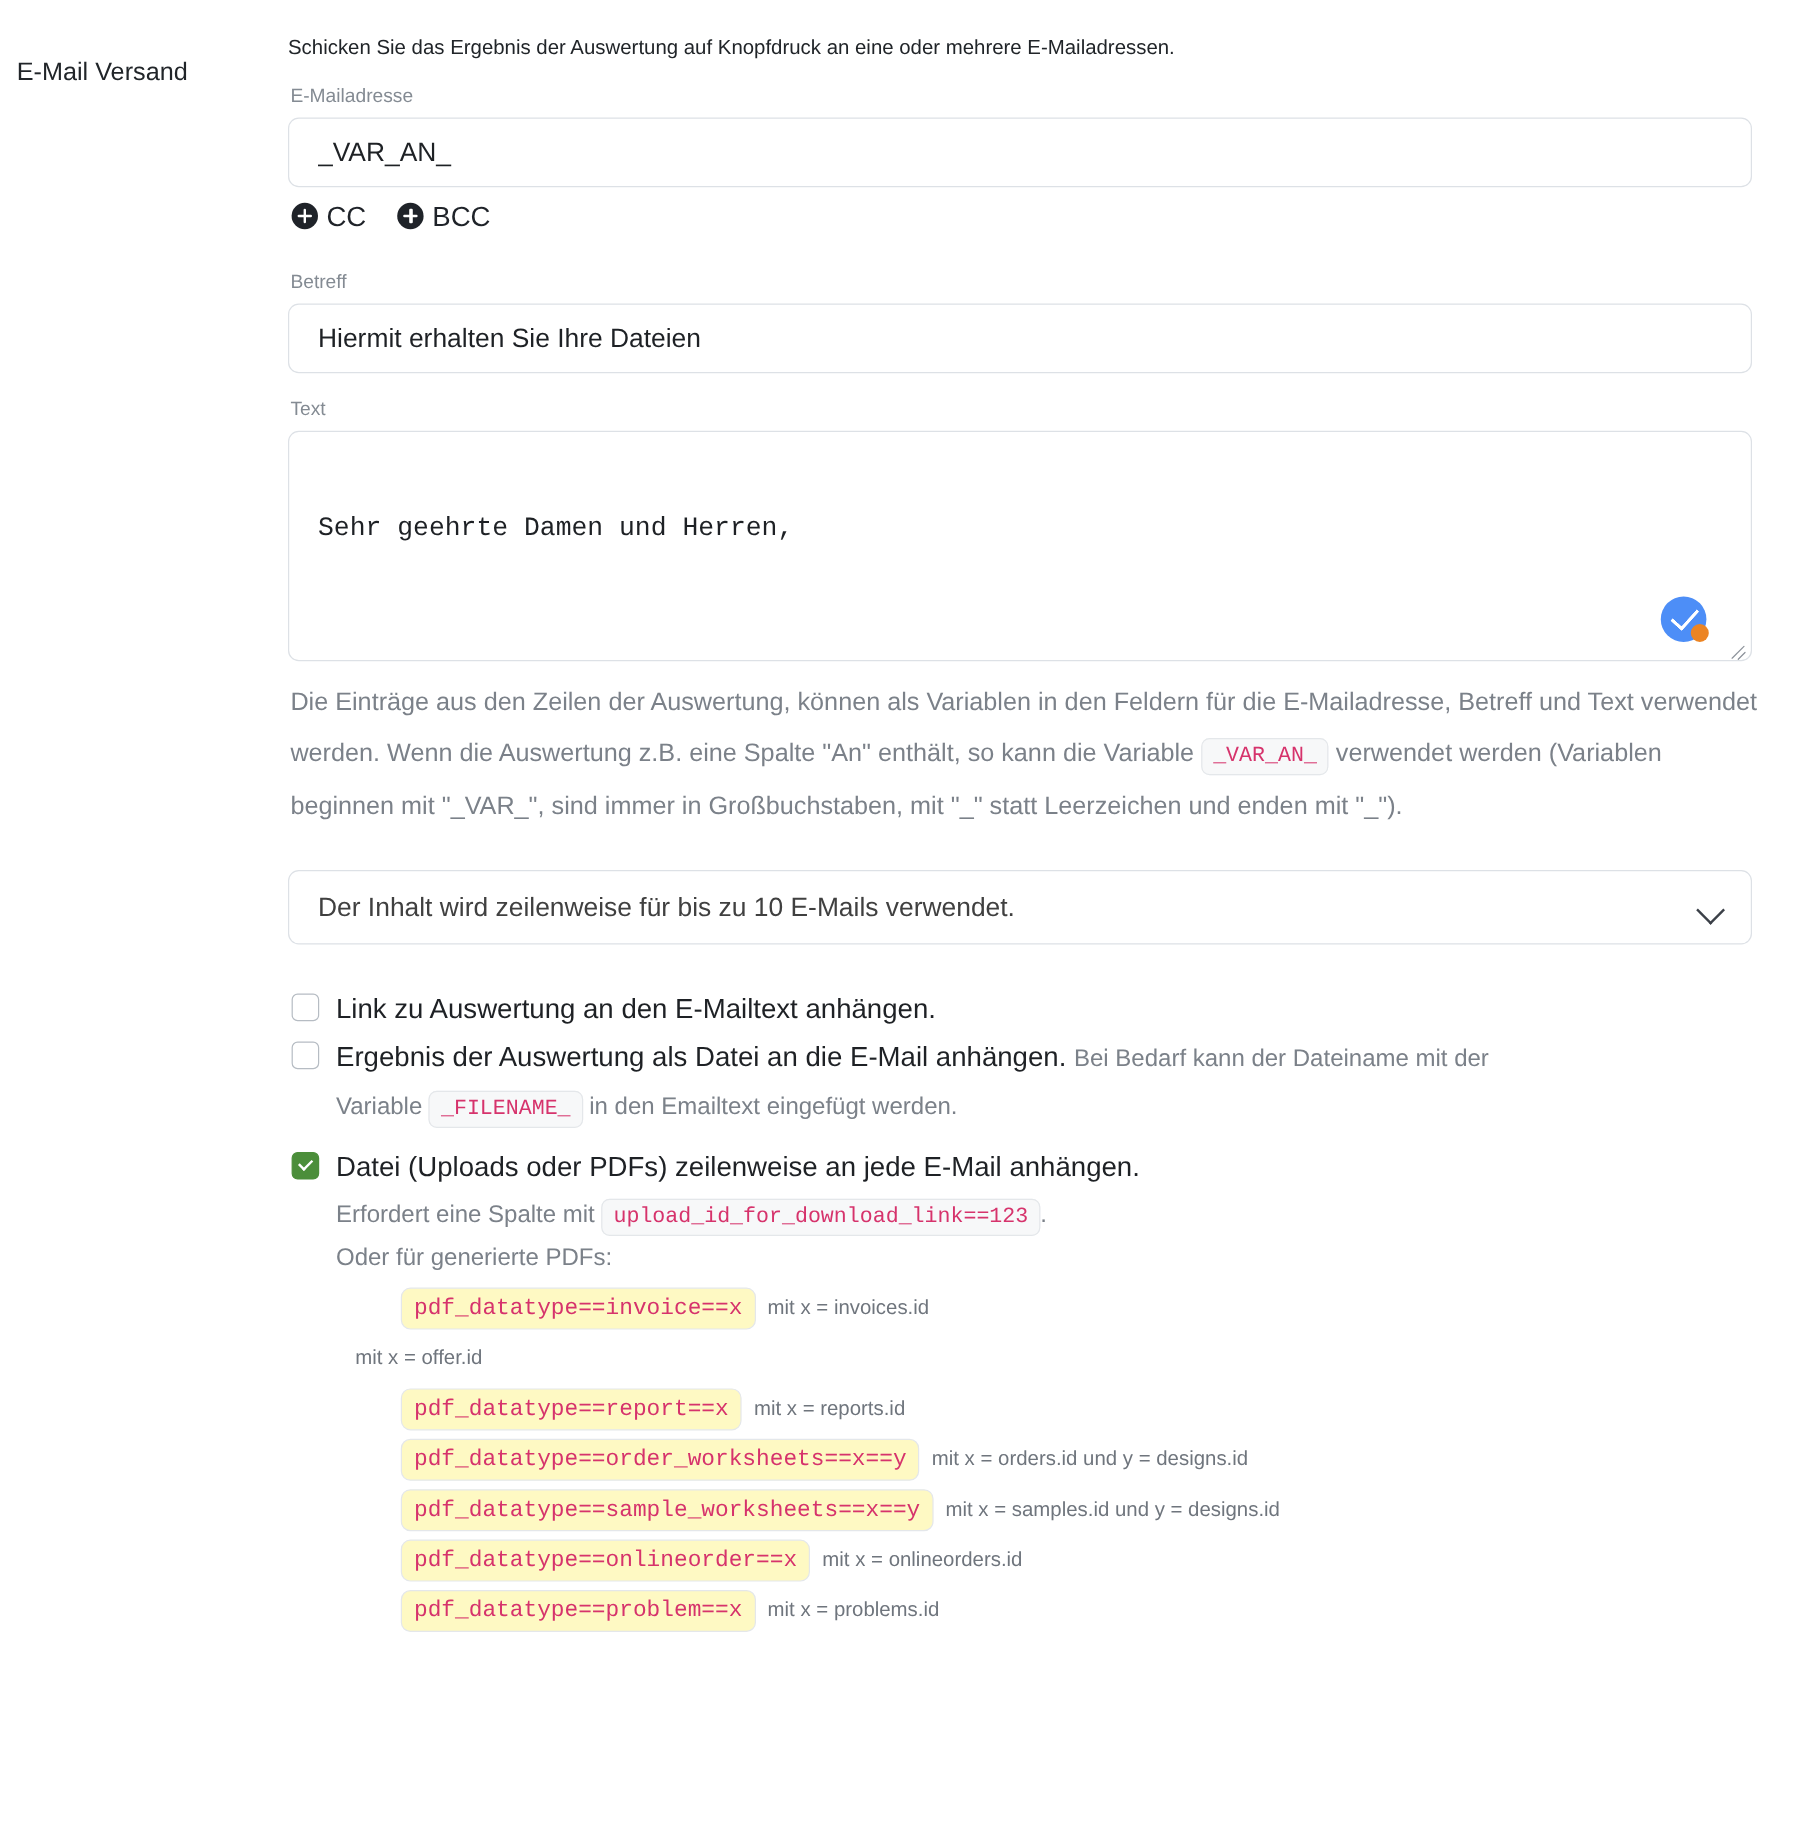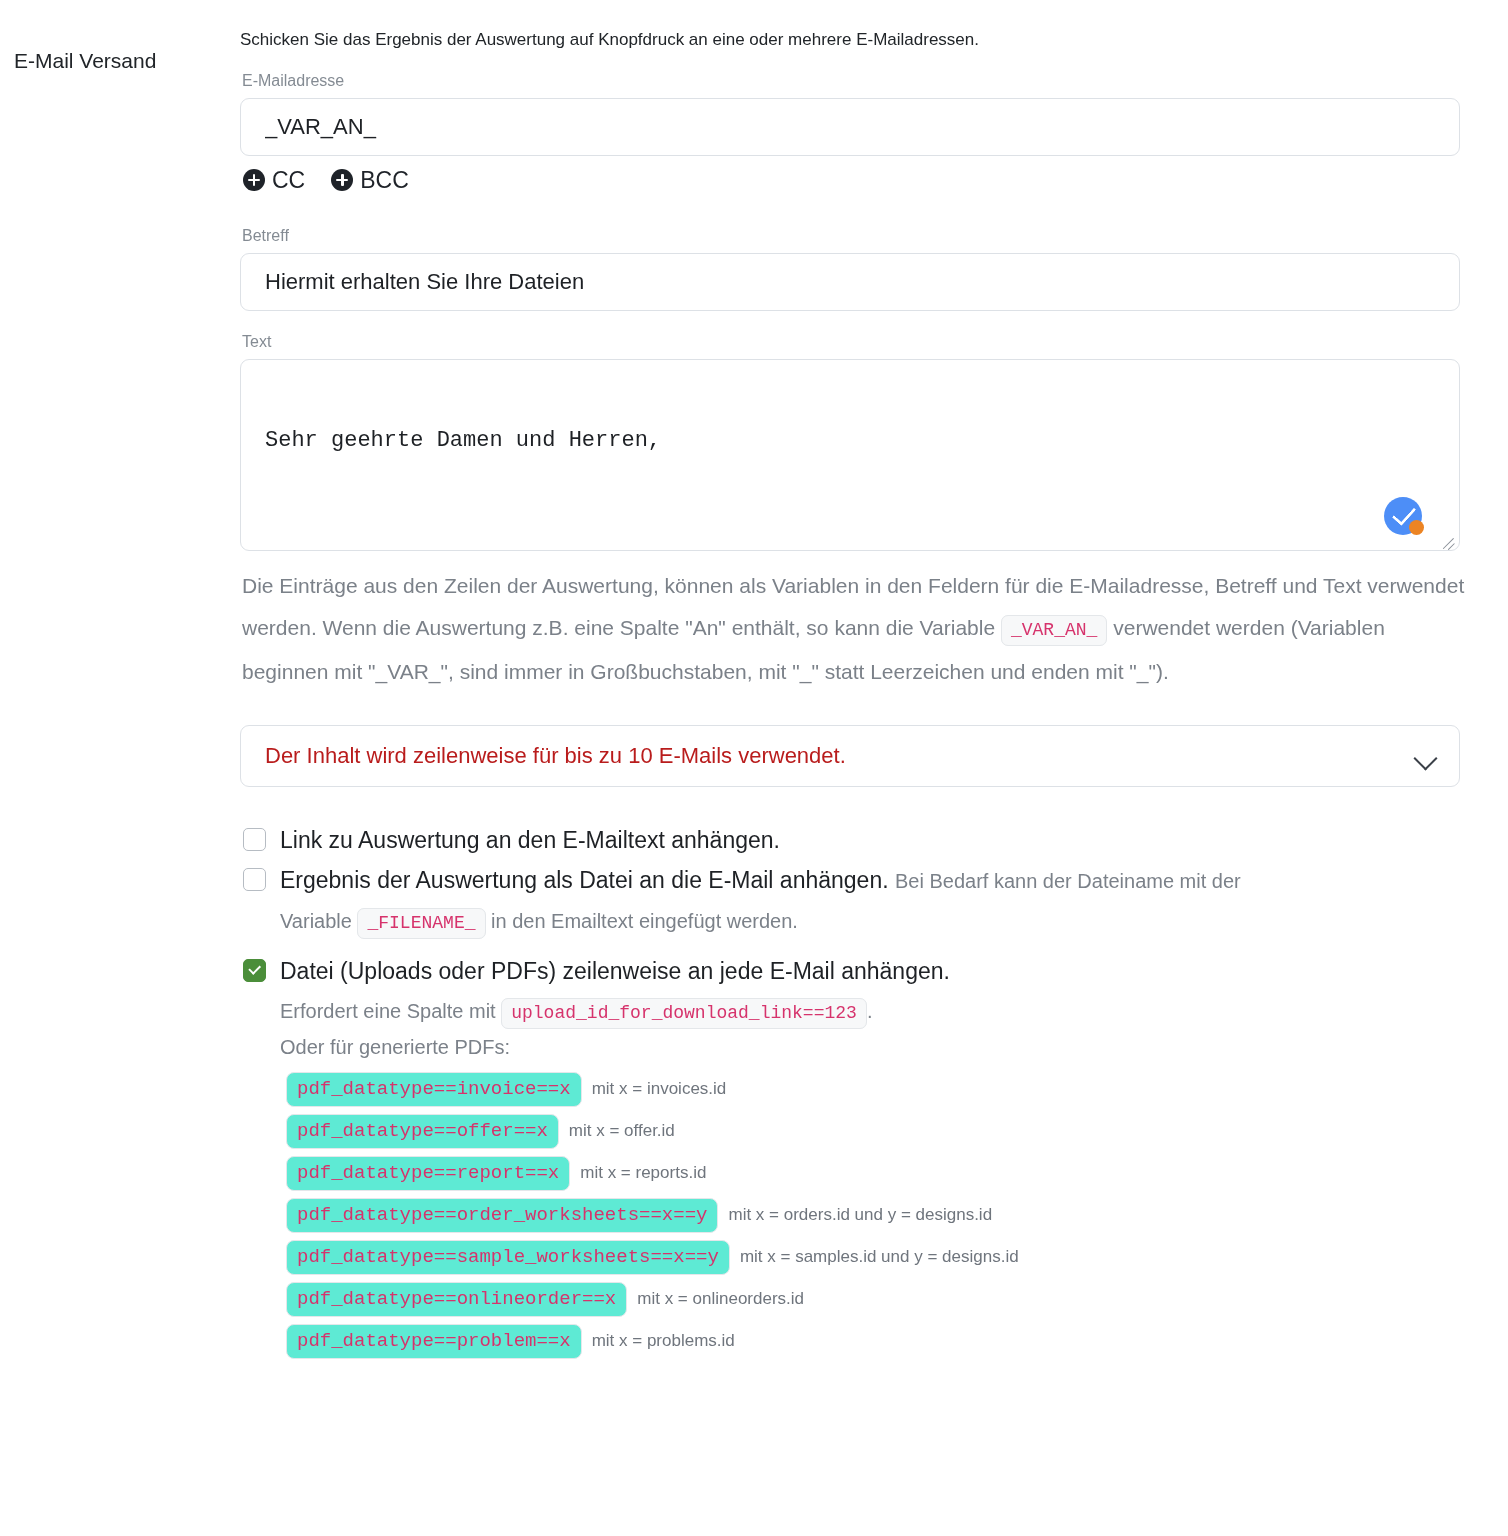--- a/index.html
+++ b/index.html
@@ -213,21 +213,21 @@
   }
   .select-box {
     box-sizing: border-box;
     width: 1220px;
     height: 62px;
     border: 1px solid #dde1e6;
     border-radius: 9px;
     background: #fff;
     font-size: 22px;
     line-height: 32px;
-    color: #b91c1c;
+    color: #404040;
     padding: 14px 48px 14px 24px;
     display: flex;
     align-items: center;
     cursor: pointer;
   }
   .chevron {
     position: absolute;
     right: 26px;
     top: 25px;
     width: 15px;
@@ -291,25 +291,26 @@
   .pdf-list { margin: 4px 0 0 46px; }
   .pdf-row {
     display: flex;
     align-items: center;
     height: 42px;
   }
   code.codetag {
     font-family: "Liberation Mono", "DejaVu Sans Mono", monospace;
     font-size: 19px;
     color: #d6336c;
-    background: #5eead4;
+    background: #fef9c3;
     border: 1px solid #e4e7ea;
     border-radius: 8px;
     padding: 5px 10px 6px 10px;
     white-space: nowrap;
+    margin-left: 48px;
   }
   .pdf-desc {
     font-size: 17px;
     color: #6f757d;
     margin-left: 10px;
     white-space: nowrap;
   }
 </style>
 </head>
 <body>
@@ -403,21 +404,20 @@
         <code class="var">upload_id_for_download_link==123</code><span>.</span>
       </div>
       <div class="sub-line tight">Oder für generierte PDFs:</div>
 
       <div class="pdf-list">
         <div class="pdf-row">
           <code class="codetag">pdf_datatype==invoice==x</code>
           <span class="pdf-desc">mit x = invoices.id</span>
         </div>
         <div class="pdf-row">
-          <code class="codetag">pdf_datatype==offer==x</code>
           <span class="pdf-desc">mit x = offer.id</span>
         </div>
         <div class="pdf-row">
           <code class="codetag">pdf_datatype==report==x</code>
           <span class="pdf-desc">mit x = reports.id</span>
         </div>
         <div class="pdf-row">
           <code class="codetag">pdf_datatype==order_worksheets==x==y</code>
           <span class="pdf-desc">mit x = orders.id und y = designs.id</span>
         </div>

